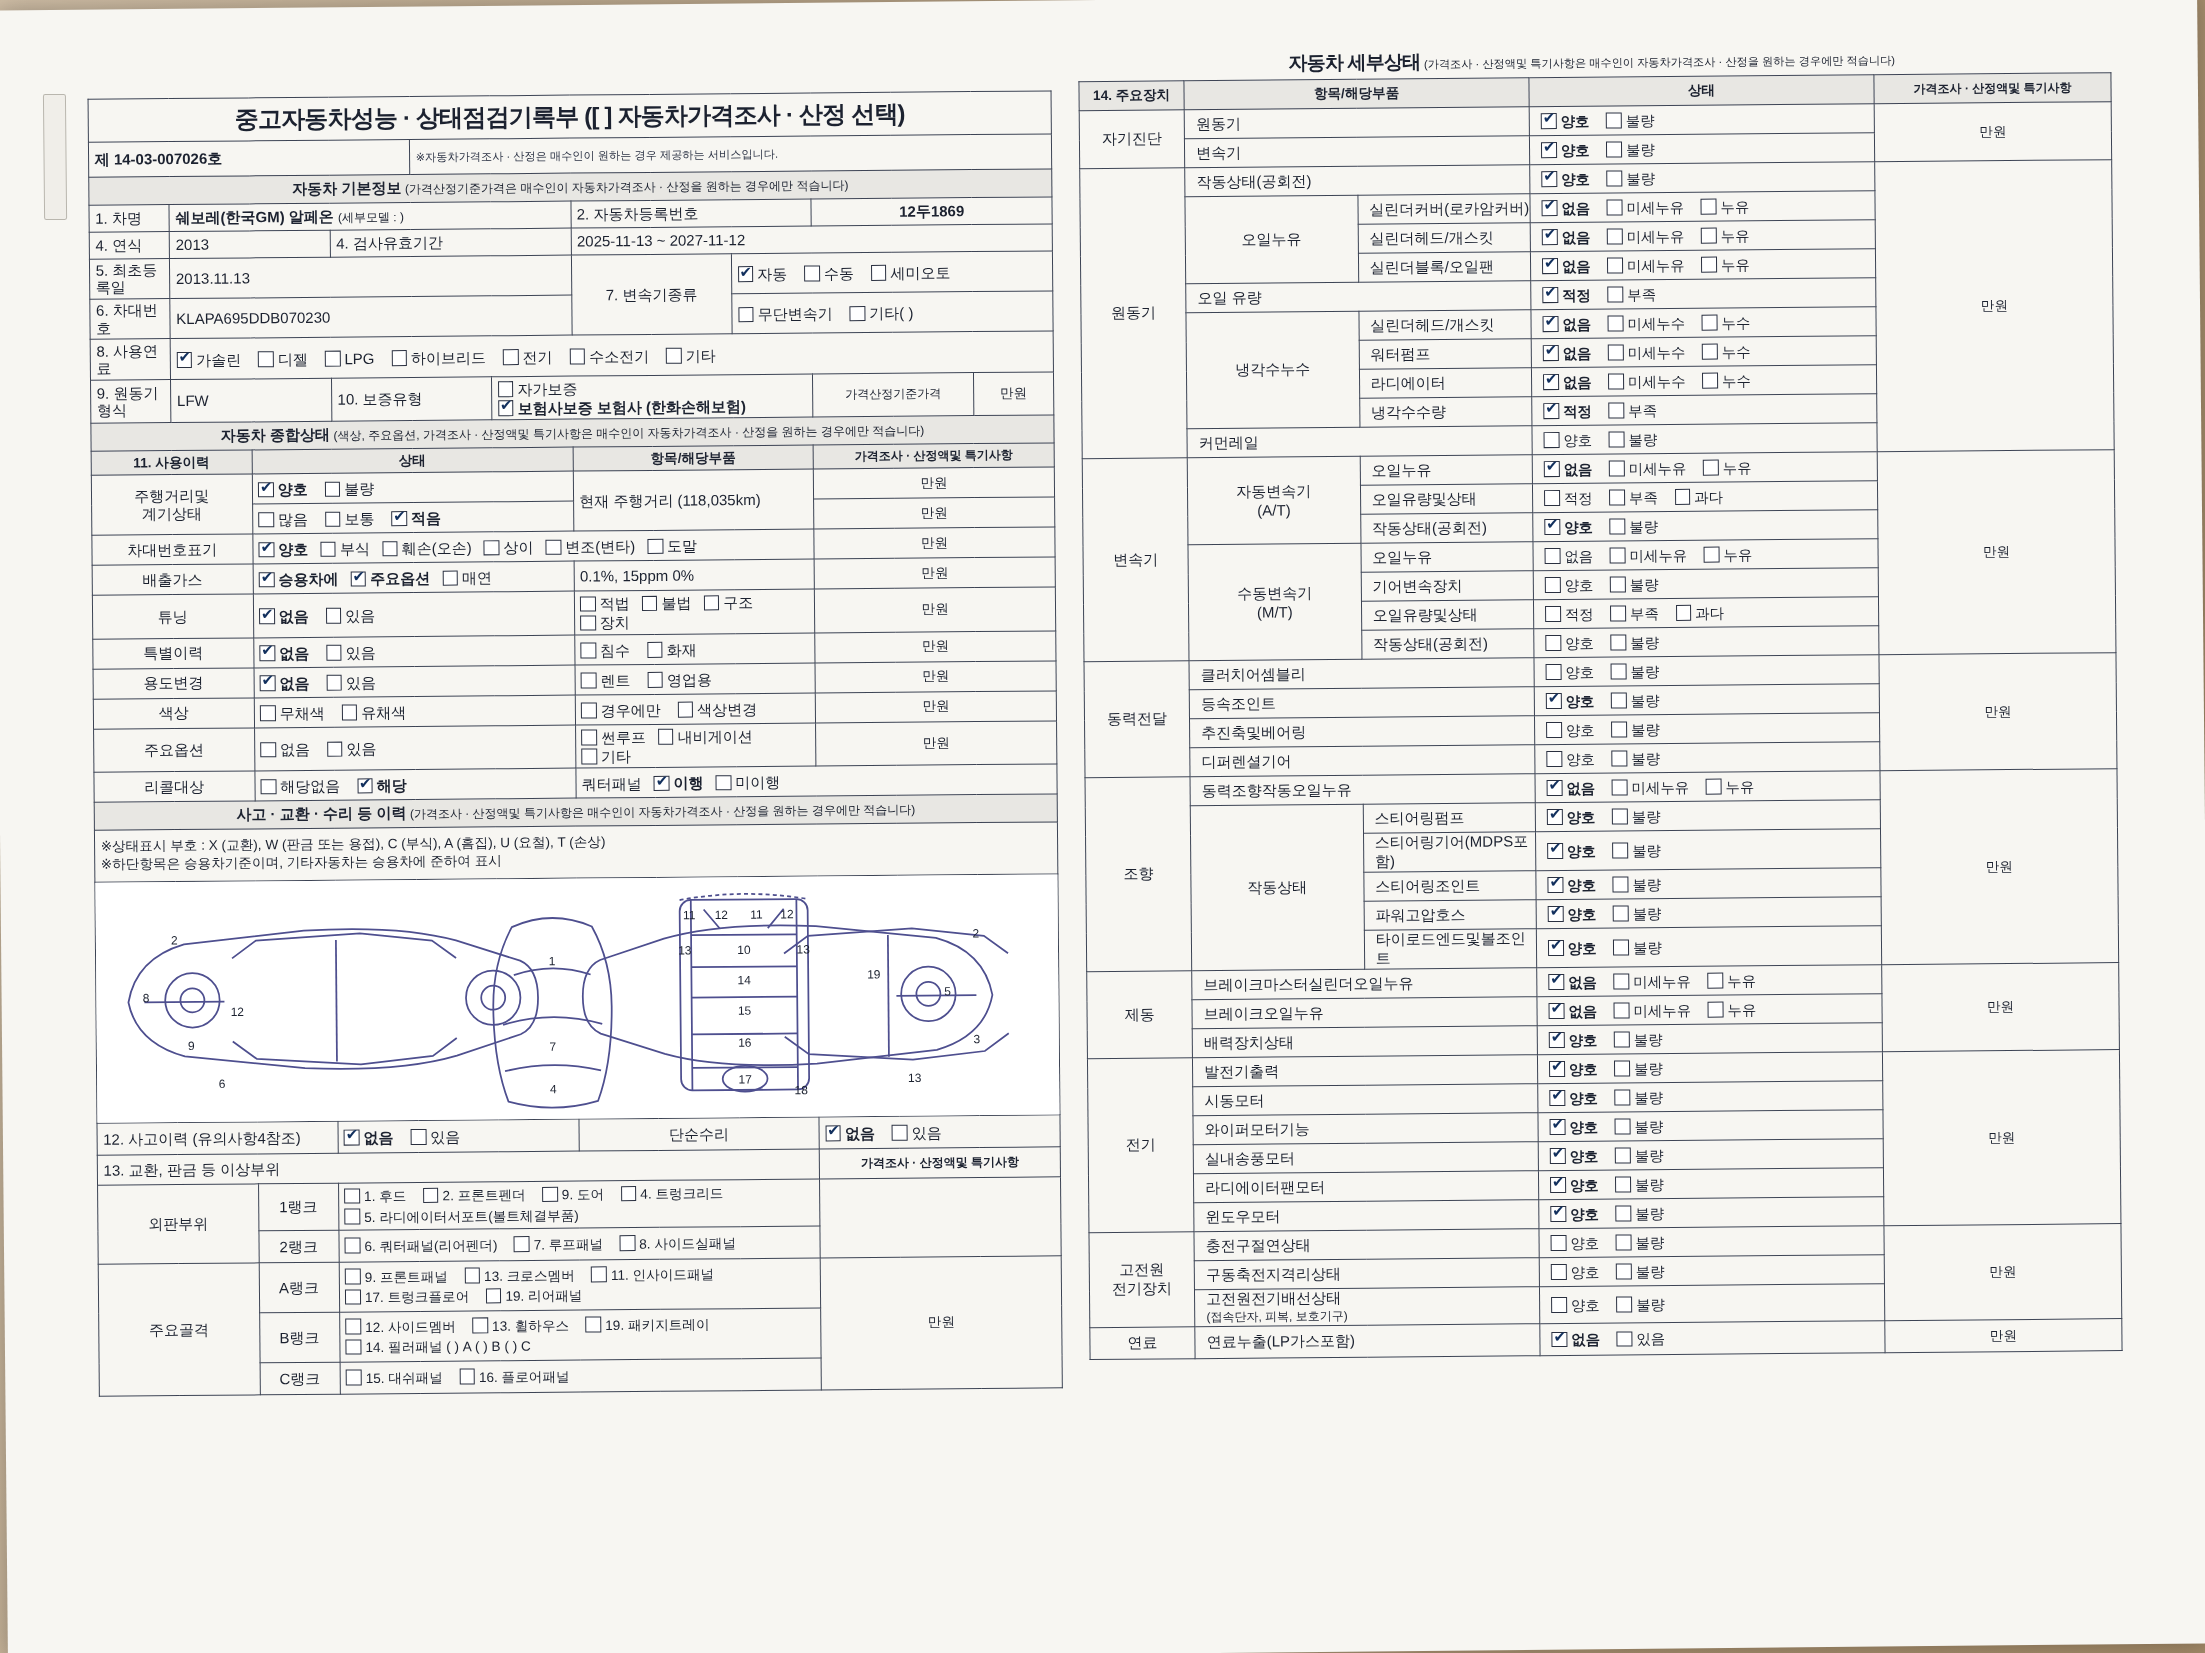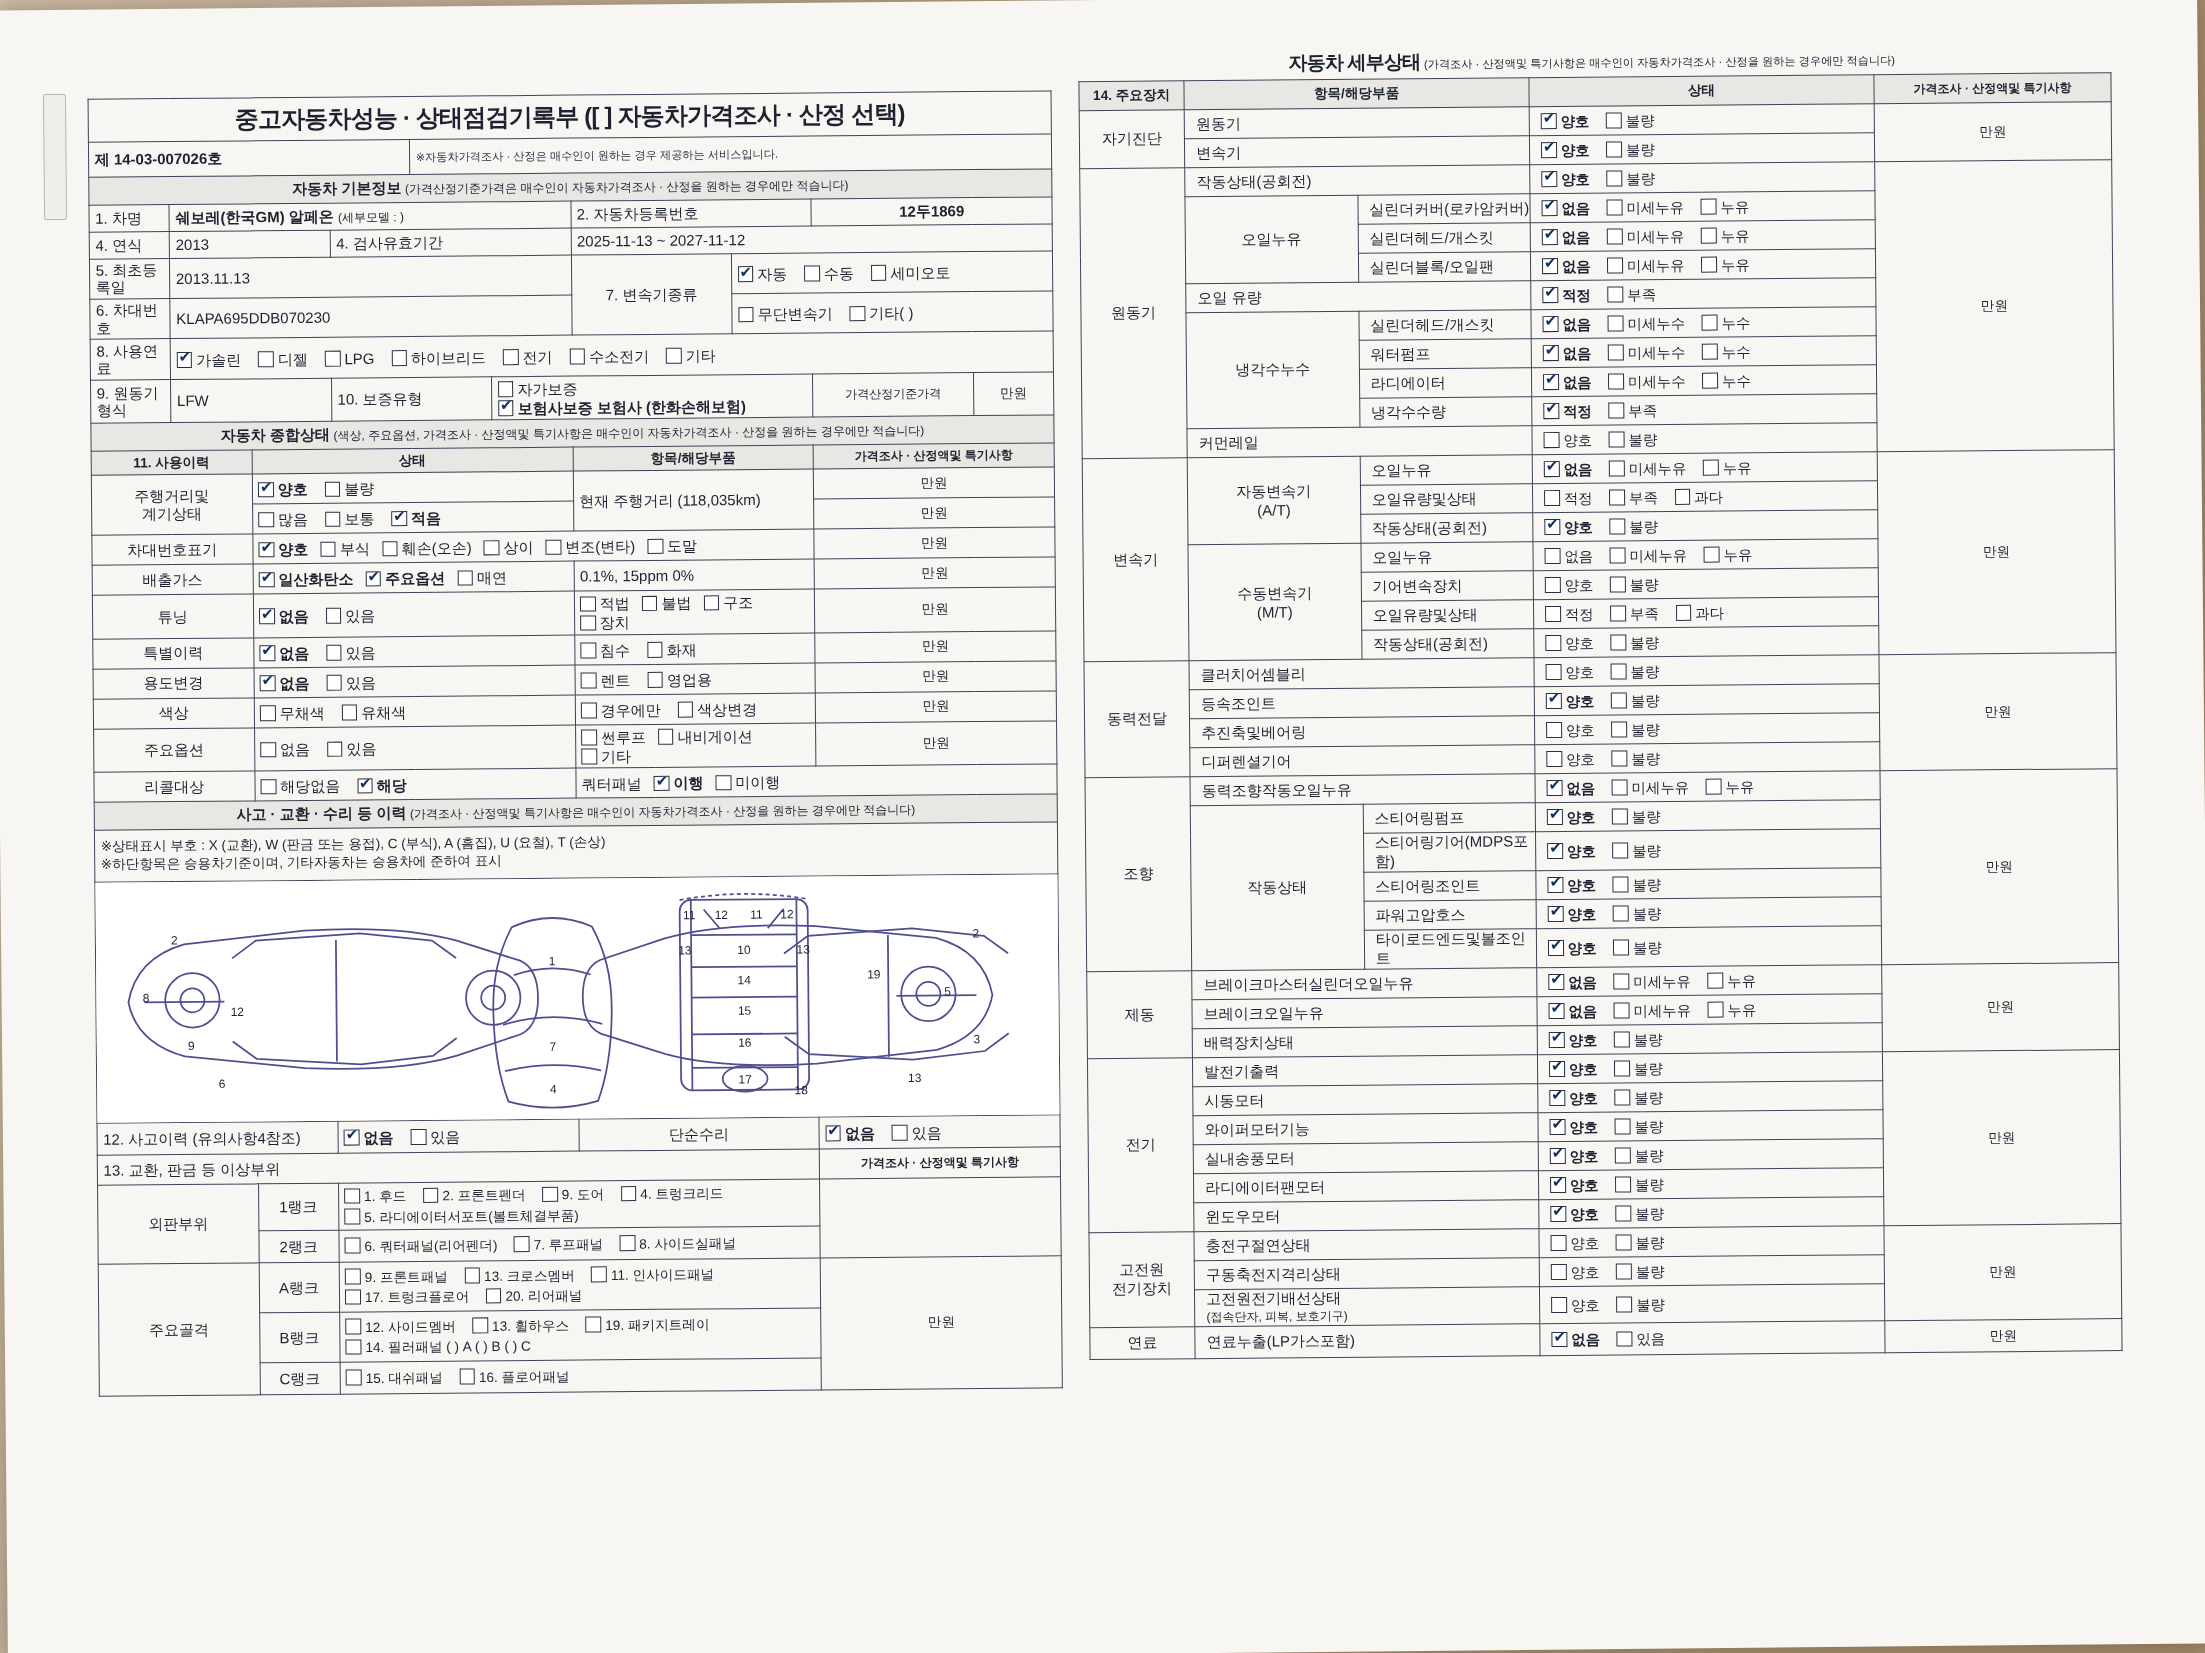--- a/index.html
+++ b/index.html
@@ -221,21 +221,21 @@
           <span class="opt tight"><span class="cb"></span><span>상이</span></span>
           <span class="opt tight"><span class="cb"></span><span>변조(변타)</span></span>
           <span class="opt tight"><span class="cb"></span><span>도말</span></span>
         </td>
         <td colspan="3" class="manwon">만원</td>
       </tr>
 
       <tr style="height:30px">
         <td colspan="2" class="c t">배출가스</td>
         <td colspan="4" class="pad t">
-          <span class="opt tight"><span class="cb on"></span><span class="b">일산화탄소</span></span>
+          <span class="opt tight"><span class="cb on"></span><span class="b">승용차에</span></span>
           <span class="opt tight"><span class="cb on"></span><span class="b">주요옵션</span></span>
           <span class="opt tight"><span class="cb"></span><span>매연</span></span>
         </td>
         <td colspan="3" class="pad t">0.1%,          15ppm          0%</td>
         <td colspan="3" class="manwon">만원</td>
       </tr>
 
       <tr style="height:30px">
         <td colspan="2" class="c t">튜닝</td>
         <td colspan="4" class="pad t">
@@ -458,21 +458,21 @@
         <td colspan="2" rowspan="3" class="c t">주요골격</td>
         <td class="c t">A랭크</td>
         <td colspan="6" class="pad sm">
           <div>
             <span class="opt"><span class="cb"></span><span>9. 프론트패널</span></span>
             <span class="opt"><span class="cb"></span><span>13. 크로스멤버</span></span>
             <span class="opt"><span class="cb"></span><span>11. 인사이드패널</span></span>
           </div>
           <div>
             <span class="opt"><span class="cb"></span><span>17. 트렁크플로어</span></span>
-            <span class="opt"><span class="cb"></span><span>20. 리어패널</span></span>
+            <span class="opt"><span class="cb"></span><span>19. 리어패널</span></span>
           </div>
         </td>
         <td colspan="3" rowspan="3" class="manwon">만원</td>
       </tr>
 
       <tr style="height:50px">
         <td class="c t">B랭크</td>
         <td colspan="6" class="pad sm">
           <div>
             <span class="opt"><span class="cb"></span><span>12. 사이드멤버</span></span>

